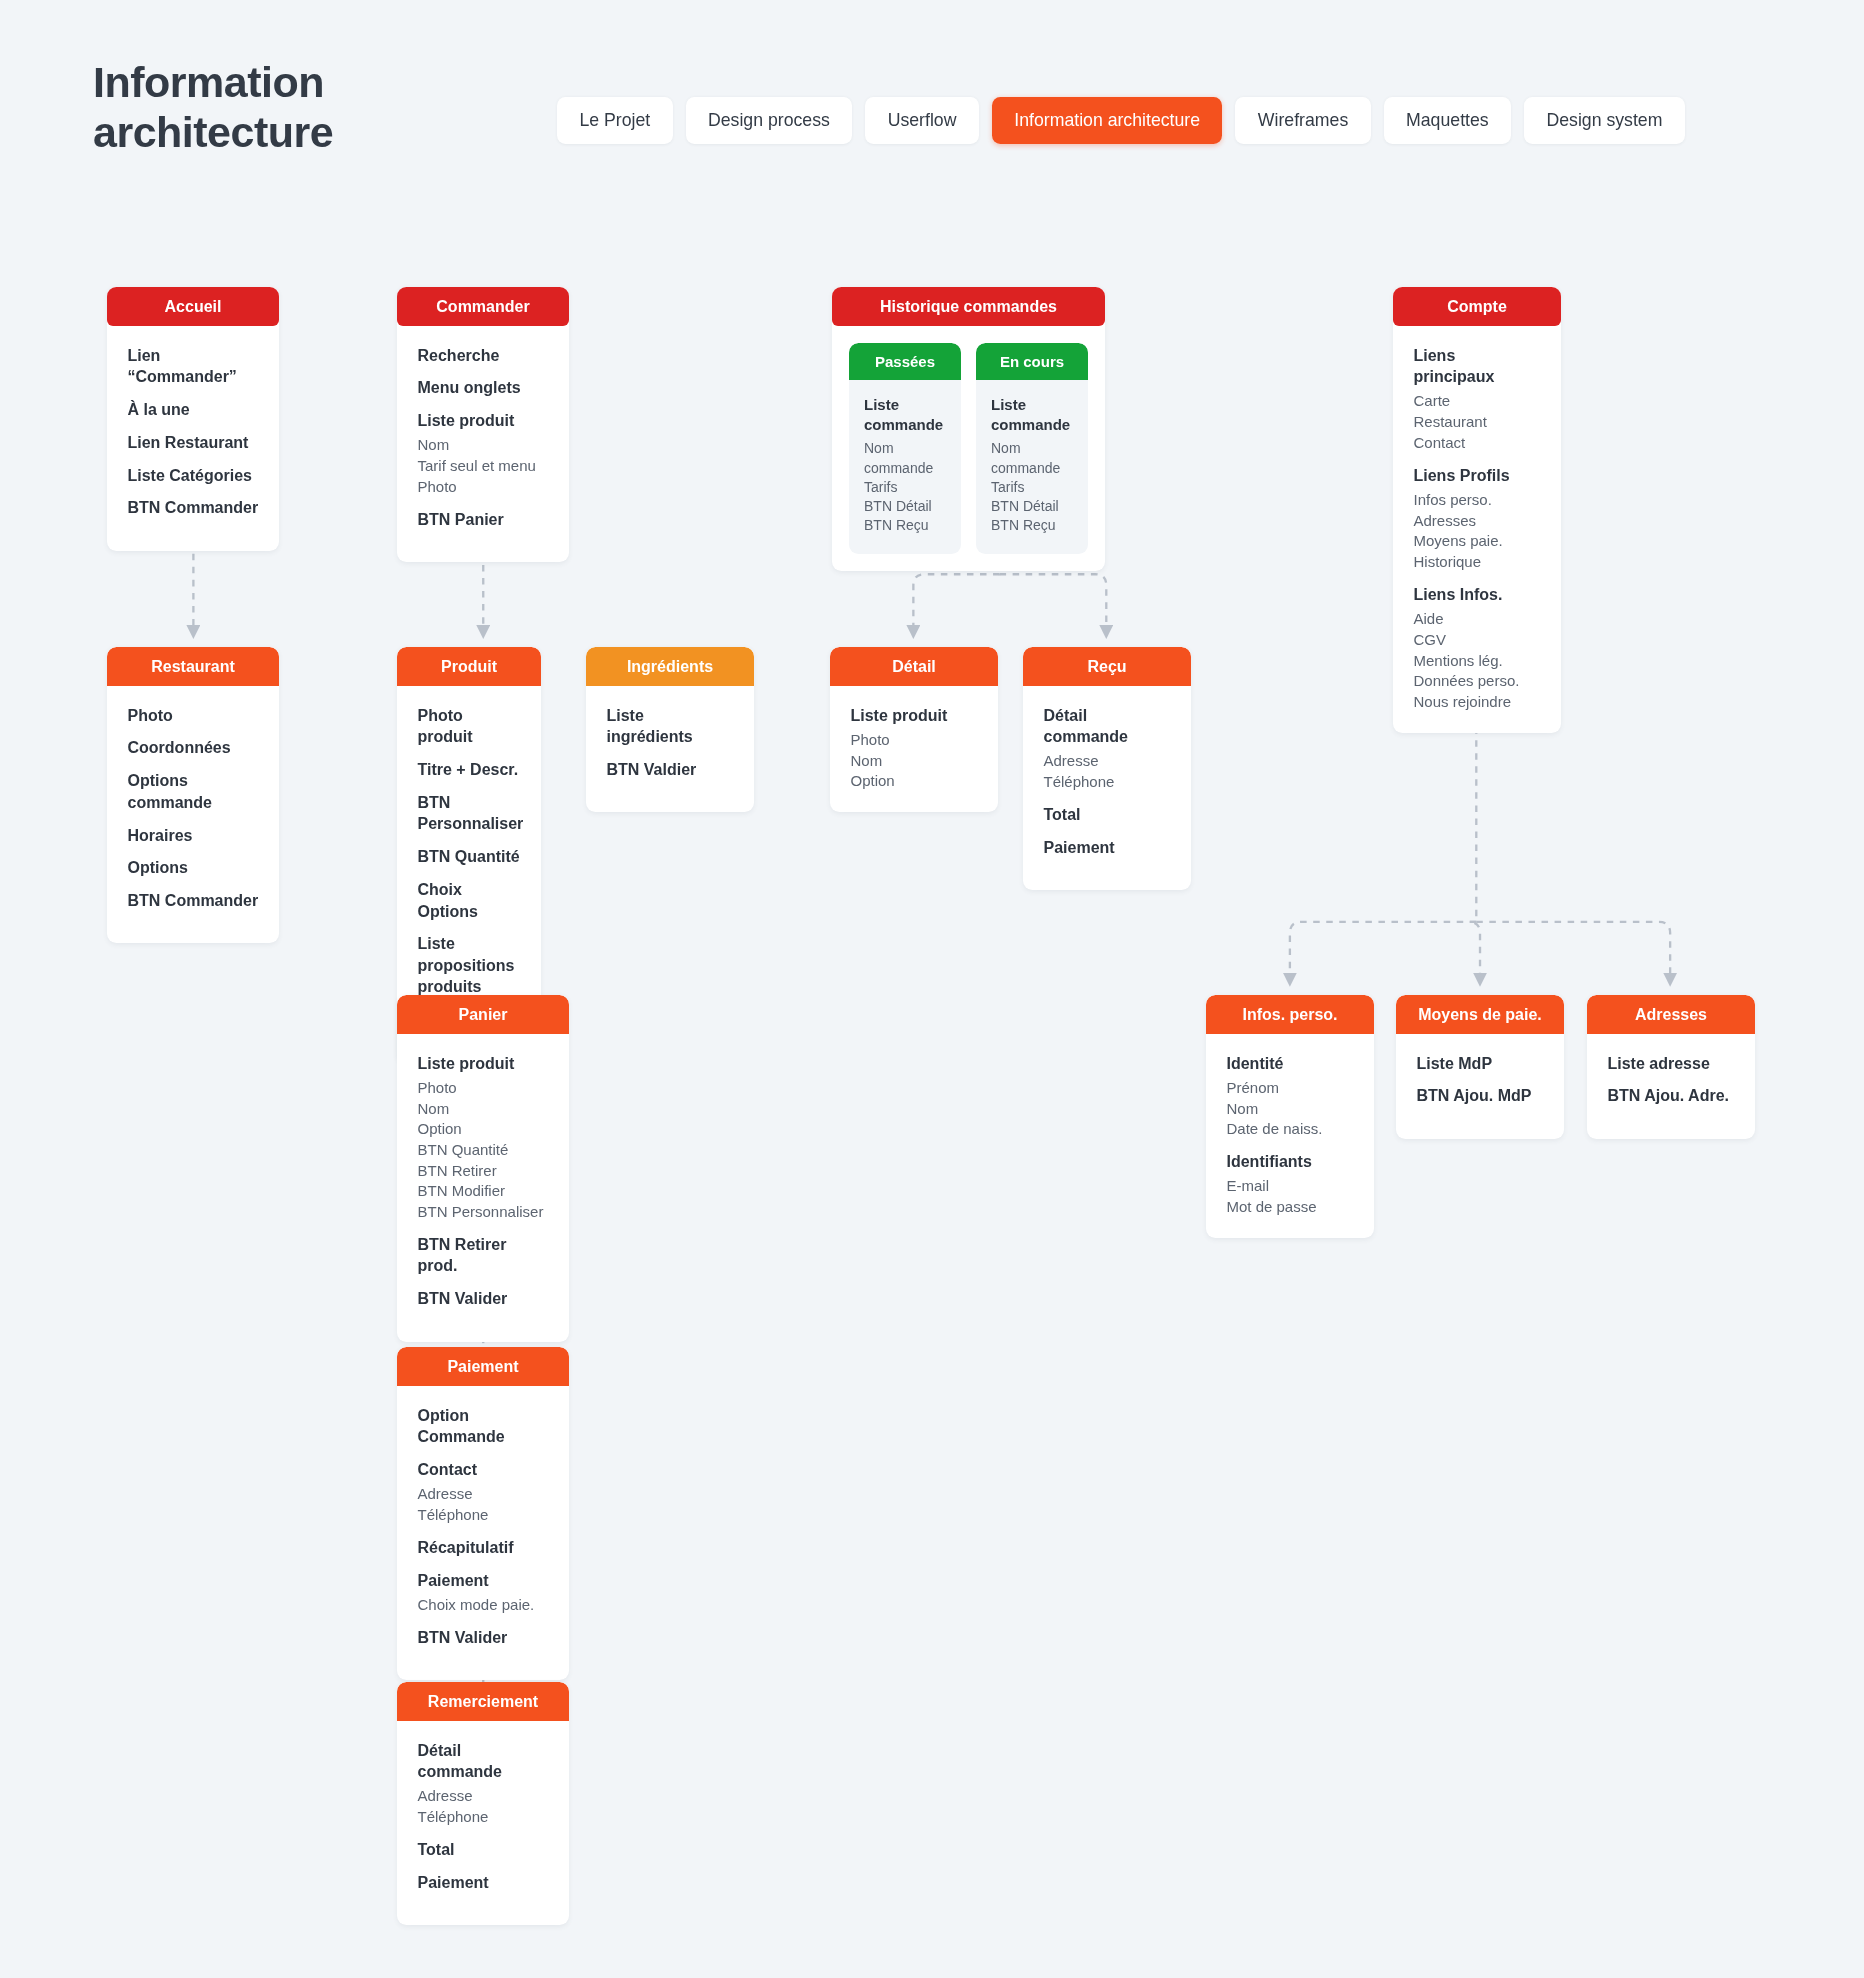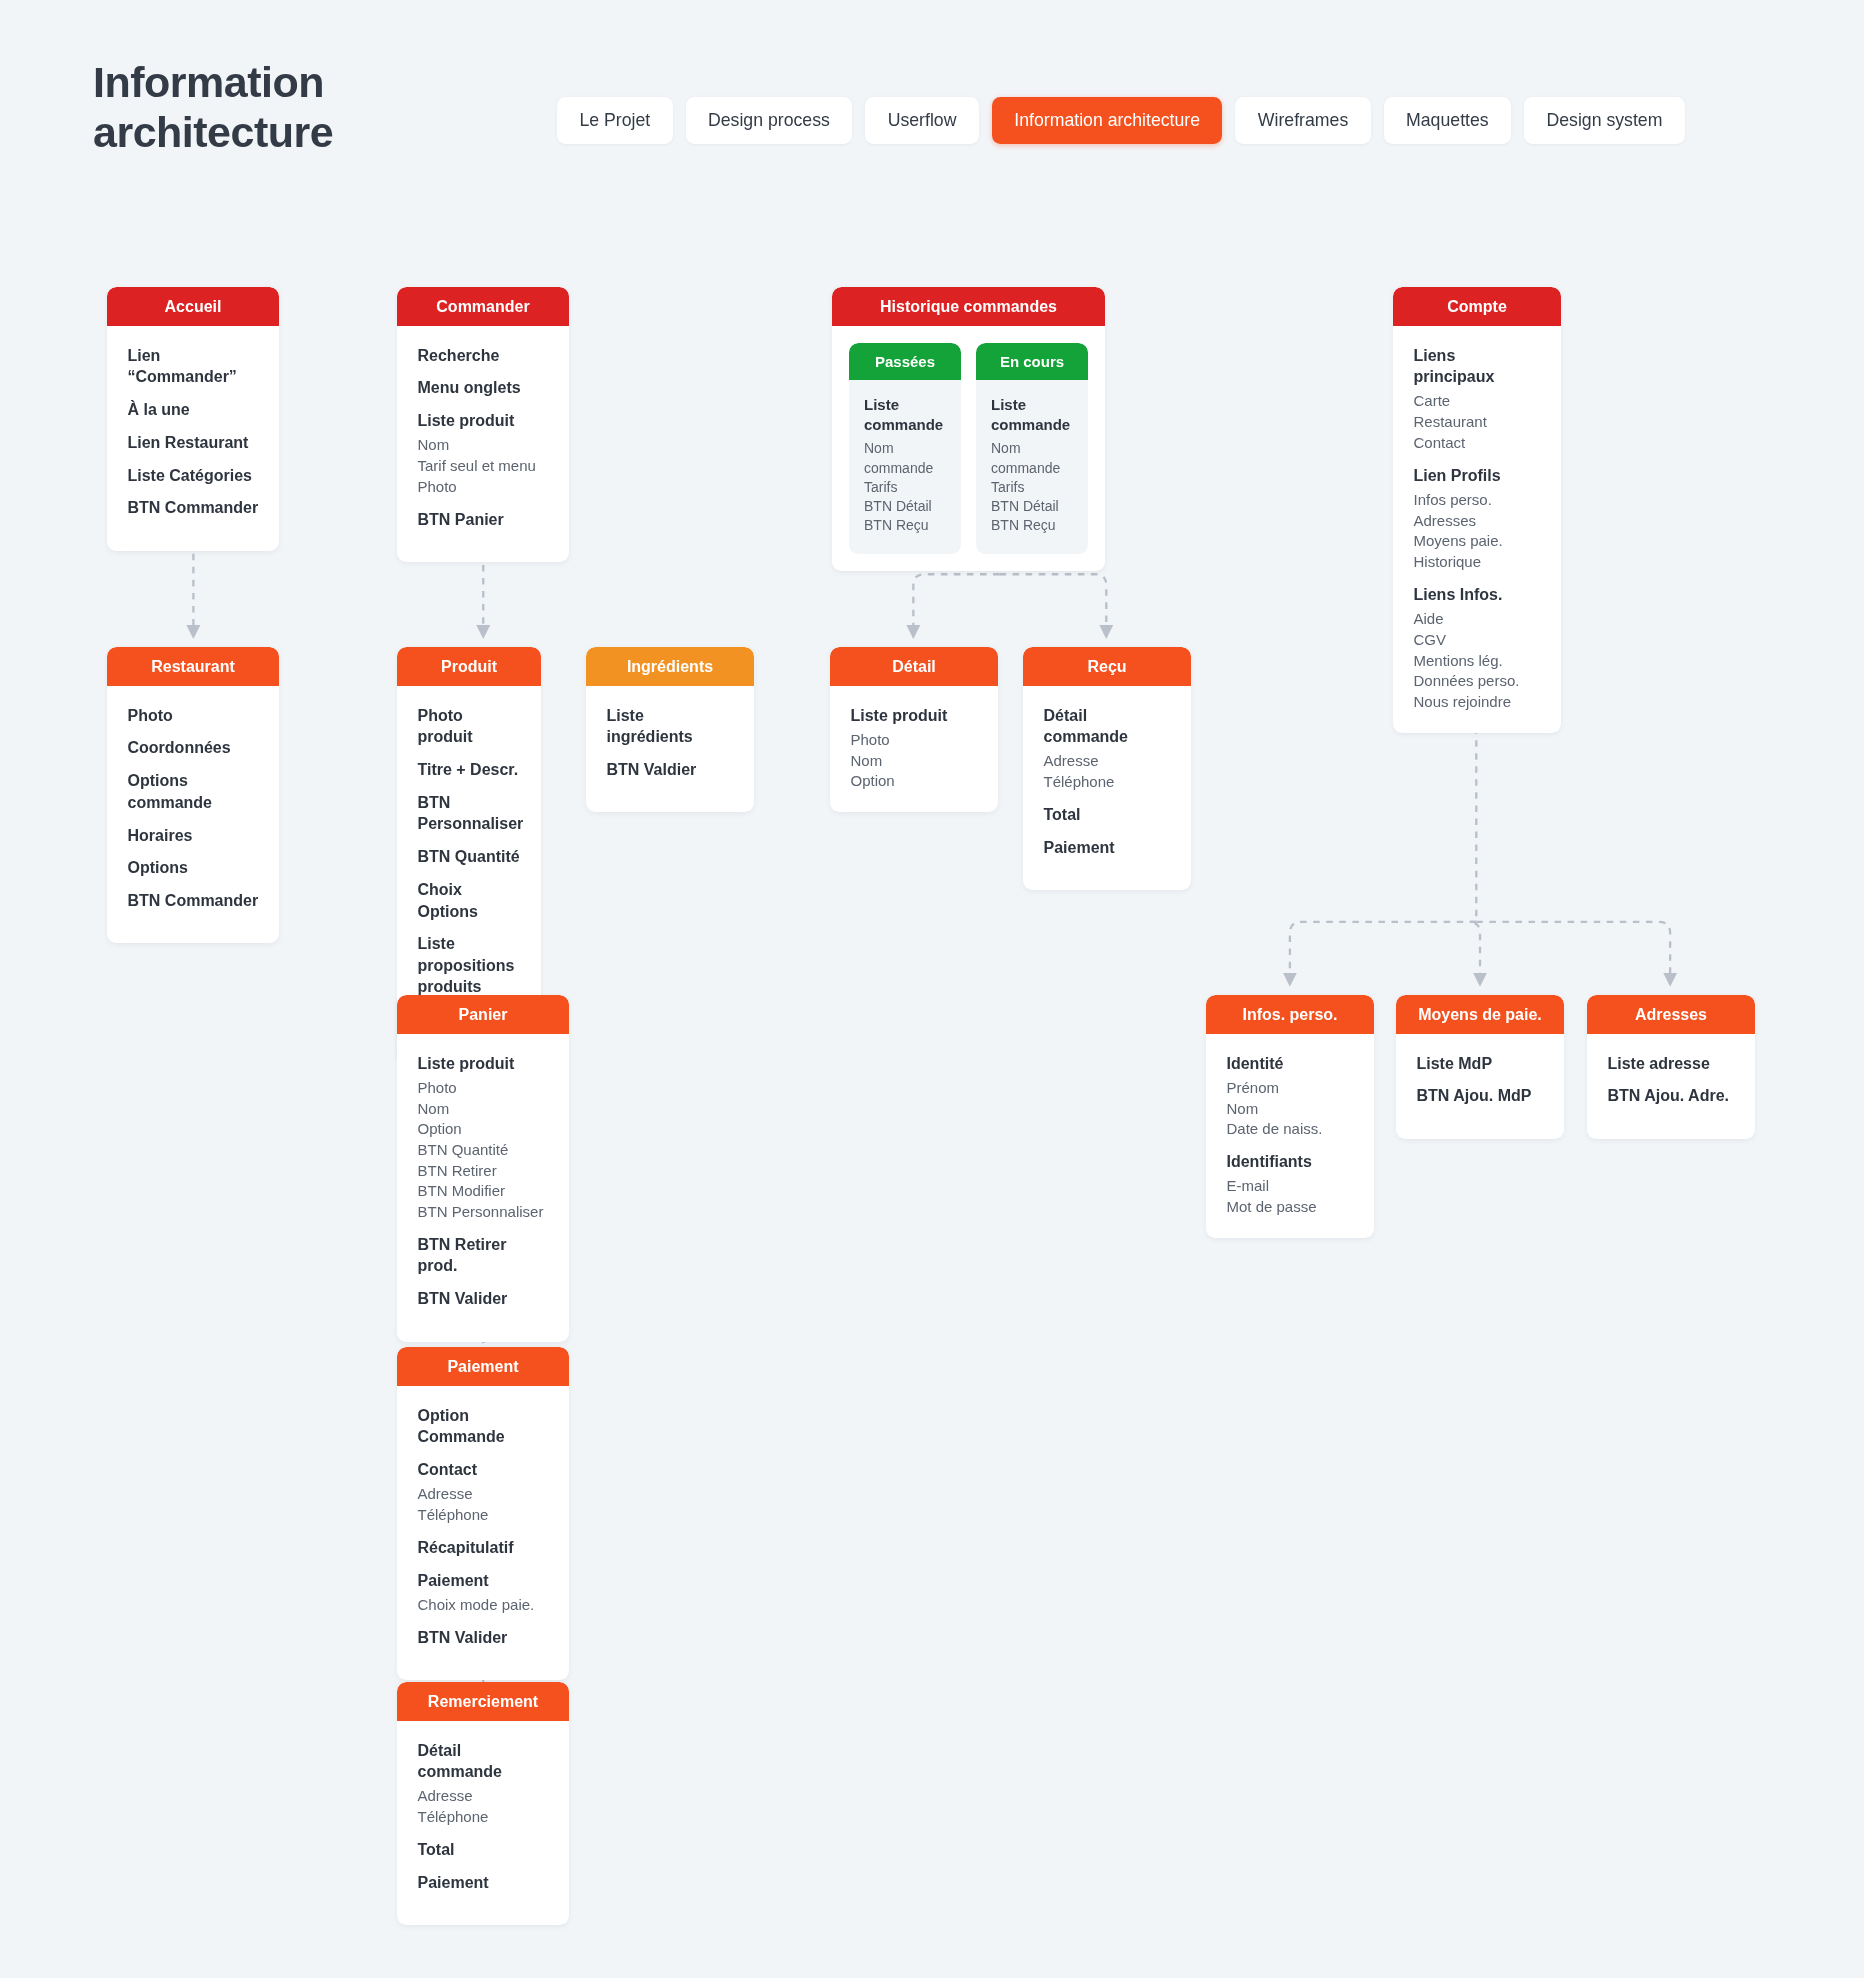--- a/index.html
+++ b/index.html
@@ -76,21 +76,21 @@
   .card-header {
     height: 39px;
     display: flex;
     align-items: center;
     justify-content: center;
     font-size: 16px;
     font-weight: 700;
     color: #ffffff;
     border-radius: 9.3px 9.3px 0 0;
   }
-  .card-header.red    { background: #dc2222; }
+  .card-header.red    { background: #dc2222; border-radius: 6px; }
   .card-header.orange { background: #f4511e; }
   .card-header.amber  { background: #f29222; }
   .card-header.green  { background: #14a338; }
 
   .card-body {
     padding: 18.6px 20.5px 20.5px 20.5px;
   }
   .row-strong {
     font-size: 16px;
     font-weight: 700;
@@ -207,21 +207,21 @@
         </div>
       </div>
     </div>
     <div class="card" id="card-compte" style="left: 1393px; top: 287px; width: 168px;">
       <div class="card-header red">Compte</div>
       <div class="card-body">
         <div class="row-strong tight">Liens principaux</div>
         <div class="row-light">Carte</div>
         <div class="row-light">Restaurant</div>
         <div class="row-light gap-after">Contact</div>
-        <div class="row-strong tight">Lien Profils</div>
+        <div class="row-strong tight">Liens Profils</div>
         <div class="row-light">Infos perso.</div>
         <div class="row-light">Adresses</div>
         <div class="row-light">Moyens paie.</div>
         <div class="row-light gap-after">Historique</div>
         <div class="row-strong tight">Liens Infos.</div>
         <div class="row-light">Aide</div>
         <div class="row-light">CGV</div>
         <div class="row-light">Mentions lég.</div>
         <div class="row-light">Données perso.</div>
         <div class="row-light">Nous rejoindre</div>

